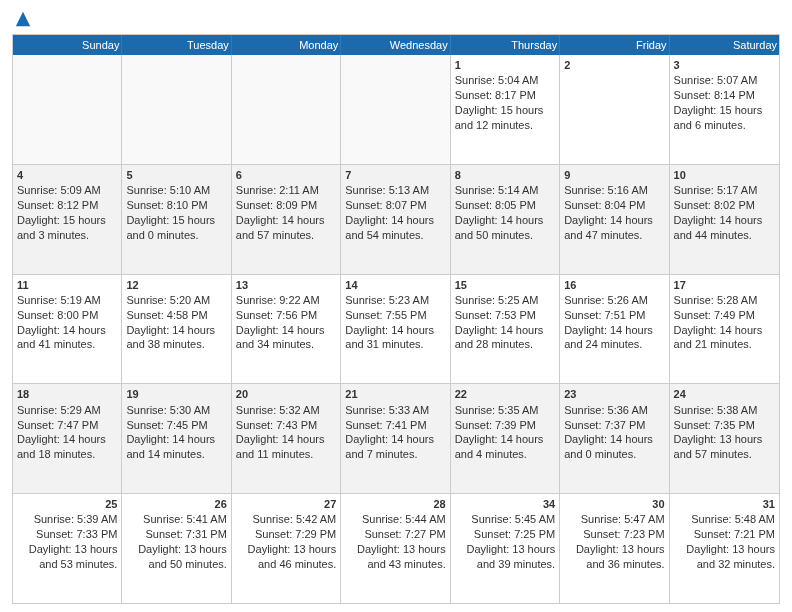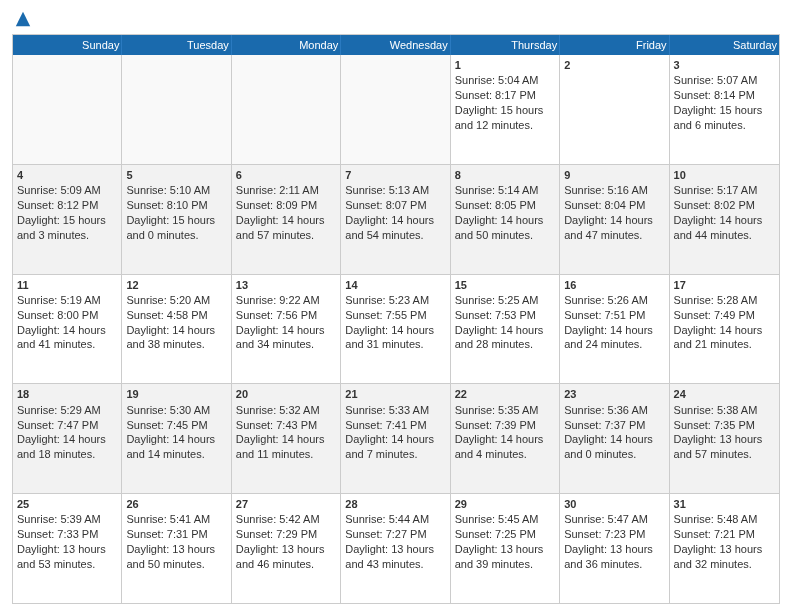--- a/index.html
+++ b/index.html
@@ -83,21 +83,21 @@
       flex: 1;
       display: flex;
       flex-direction: column;
     }
     .cal-row {
       display: grid;
       grid-template-columns: repeat(7, 1fr);
       flex: 1;
       border-bottom: 1px solid #ccc;
     }
-    .cal-row:last-child { border-bottom: none; }
+    .cal-row:last-child { border-bottom: none; text-align: right; }
     .cal-cell {
       border-right: 1px solid #ccc;
       padding: 3px 4px;
       vertical-align: top;
       font-size: 9px;
       line-height: 1.3;
       background: #fff;
     }
     .cal-cell:last-child { border-right: none; }
     .cal-cell.empty { background: #f9f9f9; }
@@ -345,21 +345,21 @@
 and 46 minutes.</div>
           </div>
           <div class="cal-cell">
             <span class="day-num">28</span>
             <div class="cell-text">Sunrise: 5:44 AM
 Sunset: 7:27 PM
 Daylight: 13 hours
 and 43 minutes.</div>
           </div>
           <div class="cal-cell">
-            <span class="day-num">29</span>
+            <span class="day-num">34</span>
             <div class="cell-text">Sunrise: 5:45 AM
 Sunset: 7:25 PM
 Daylight: 13 hours
 and 39 minutes.</div>
           </div>
           <div class="cal-cell">
             <span class="day-num">30</span>
             <div class="cell-text">Sunrise: 5:47 AM
 Sunset: 7:23 PM
 Daylight: 13 hours

